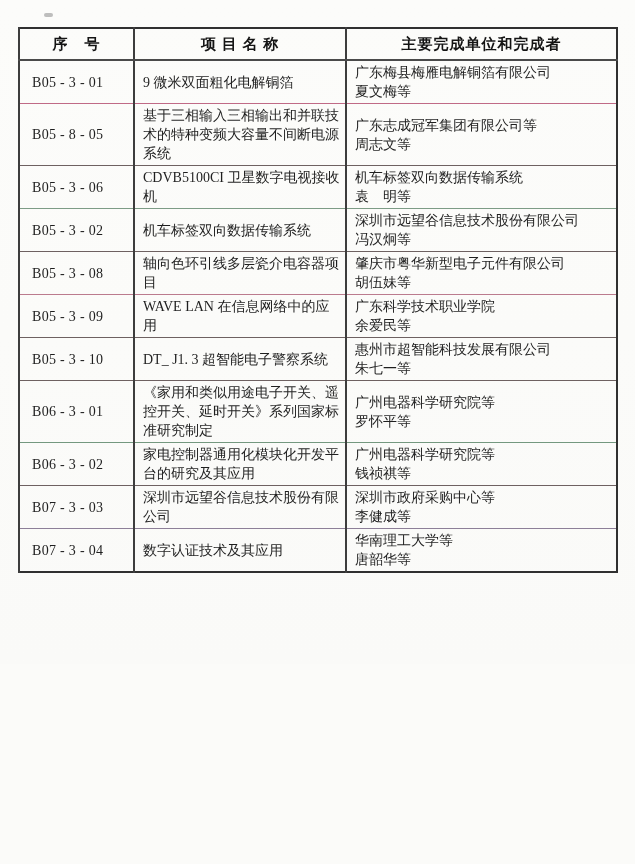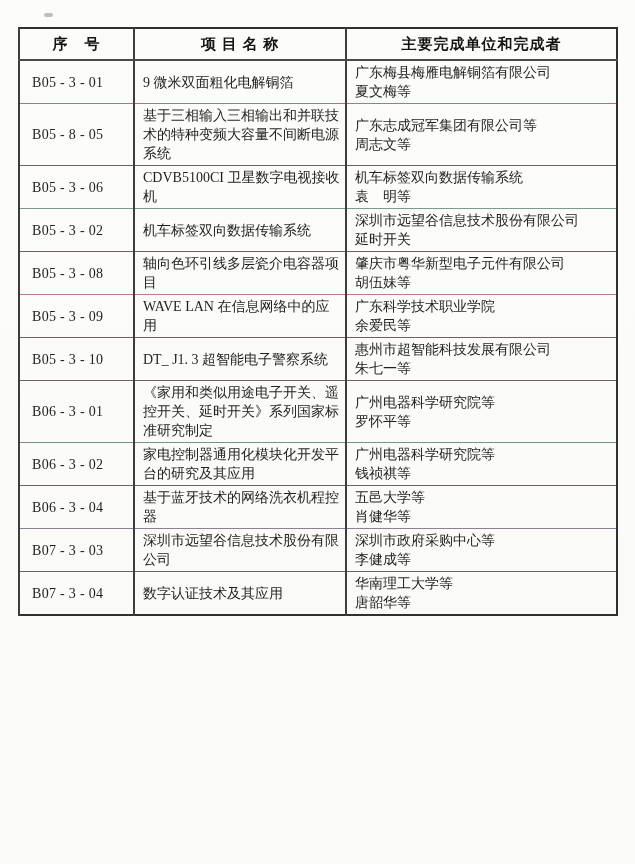--- a/index.html
+++ b/index.html
@@ -104,21 +104,21 @@
       <td class="c-unit">
         <span class="line">机车标签双向数据传输系统</span>
         <span class="line">袁　明等</span>
       </td>
     </tr>
         <tr>
       <td class="c-id">B05 - 3 - 02</td>
       <td class="c-name">机车标签双向数据传输系统</td>
       <td class="c-unit">
         <span class="line">深圳市远望谷信息技术股份有限公司</span>
-        <span class="line">延时开关</span>
+        <span class="line">冯汉炯等</span>
       </td>
     </tr>
         <tr>
       <td class="c-id">B05 - 3 - 08</td>
       <td class="c-name">轴向色环引线多层瓷介电容器项目</td>
       <td class="c-unit">
         <span class="line">肇庆市粤华新型电子元件有限公司</span>
         <span class="line">胡伍妹等</span>
       </td>
     </tr>
@@ -148,28 +148,20 @@
     </tr>
         <tr>
       <td class="c-id">B06 - 3 - 02</td>
       <td class="c-name">家电控制器通用化模块化开发平台的研究及其应用</td>
       <td class="c-unit">
         <span class="line">广州电器科学研究院等</span>
         <span class="line">钱祯祺等</span>
       </td>
     </tr>
         <tr>
-      <td class="c-id">B06 - 3 - 04</td>
-      <td class="c-name">基于蓝牙技术的网络洗衣机程控器</td>
-      <td class="c-unit">
-        <span class="line">五邑大学等</span>
-        <span class="line">肖健华等</span>
-      </td>
-    </tr>
-        <tr>
       <td class="c-id">B07 - 3 - 03</td>
       <td class="c-name">深圳市远望谷信息技术股份有限公司</td>
       <td class="c-unit">
         <span class="line">深圳市政府采购中心等</span>
         <span class="line">李健成等</span>
       </td>
     </tr>
         <tr>
       <td class="c-id">B07 - 3 - 04</td>
       <td class="c-name">数字认证技术及其应用</td>

